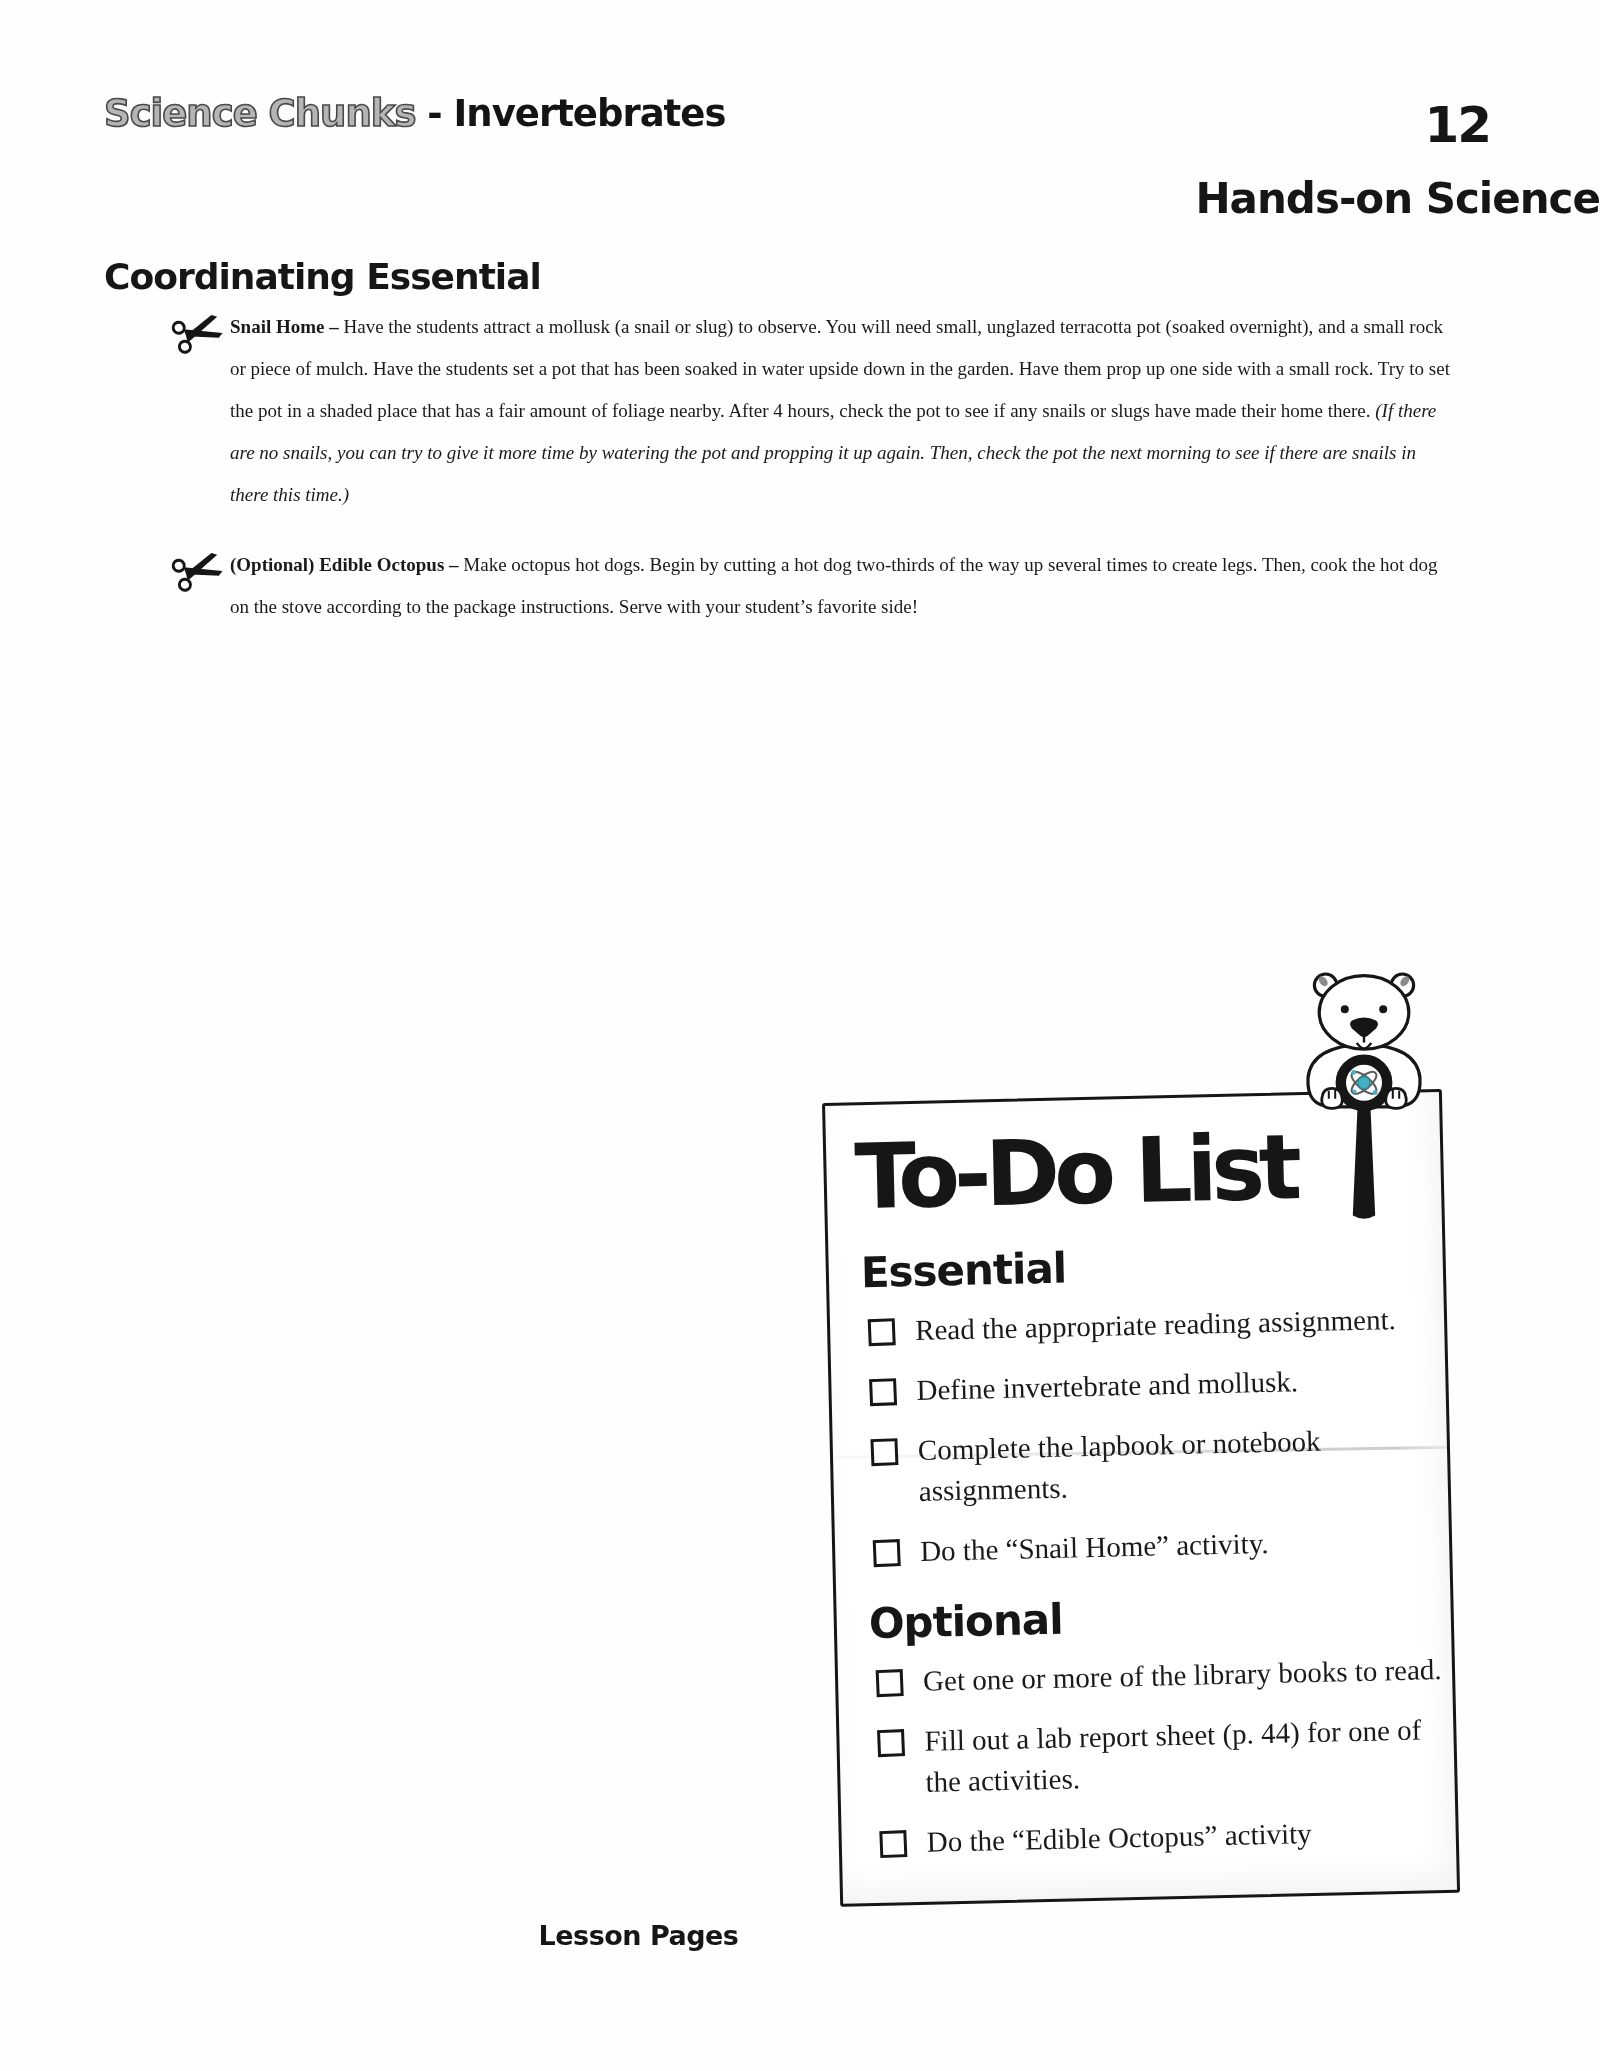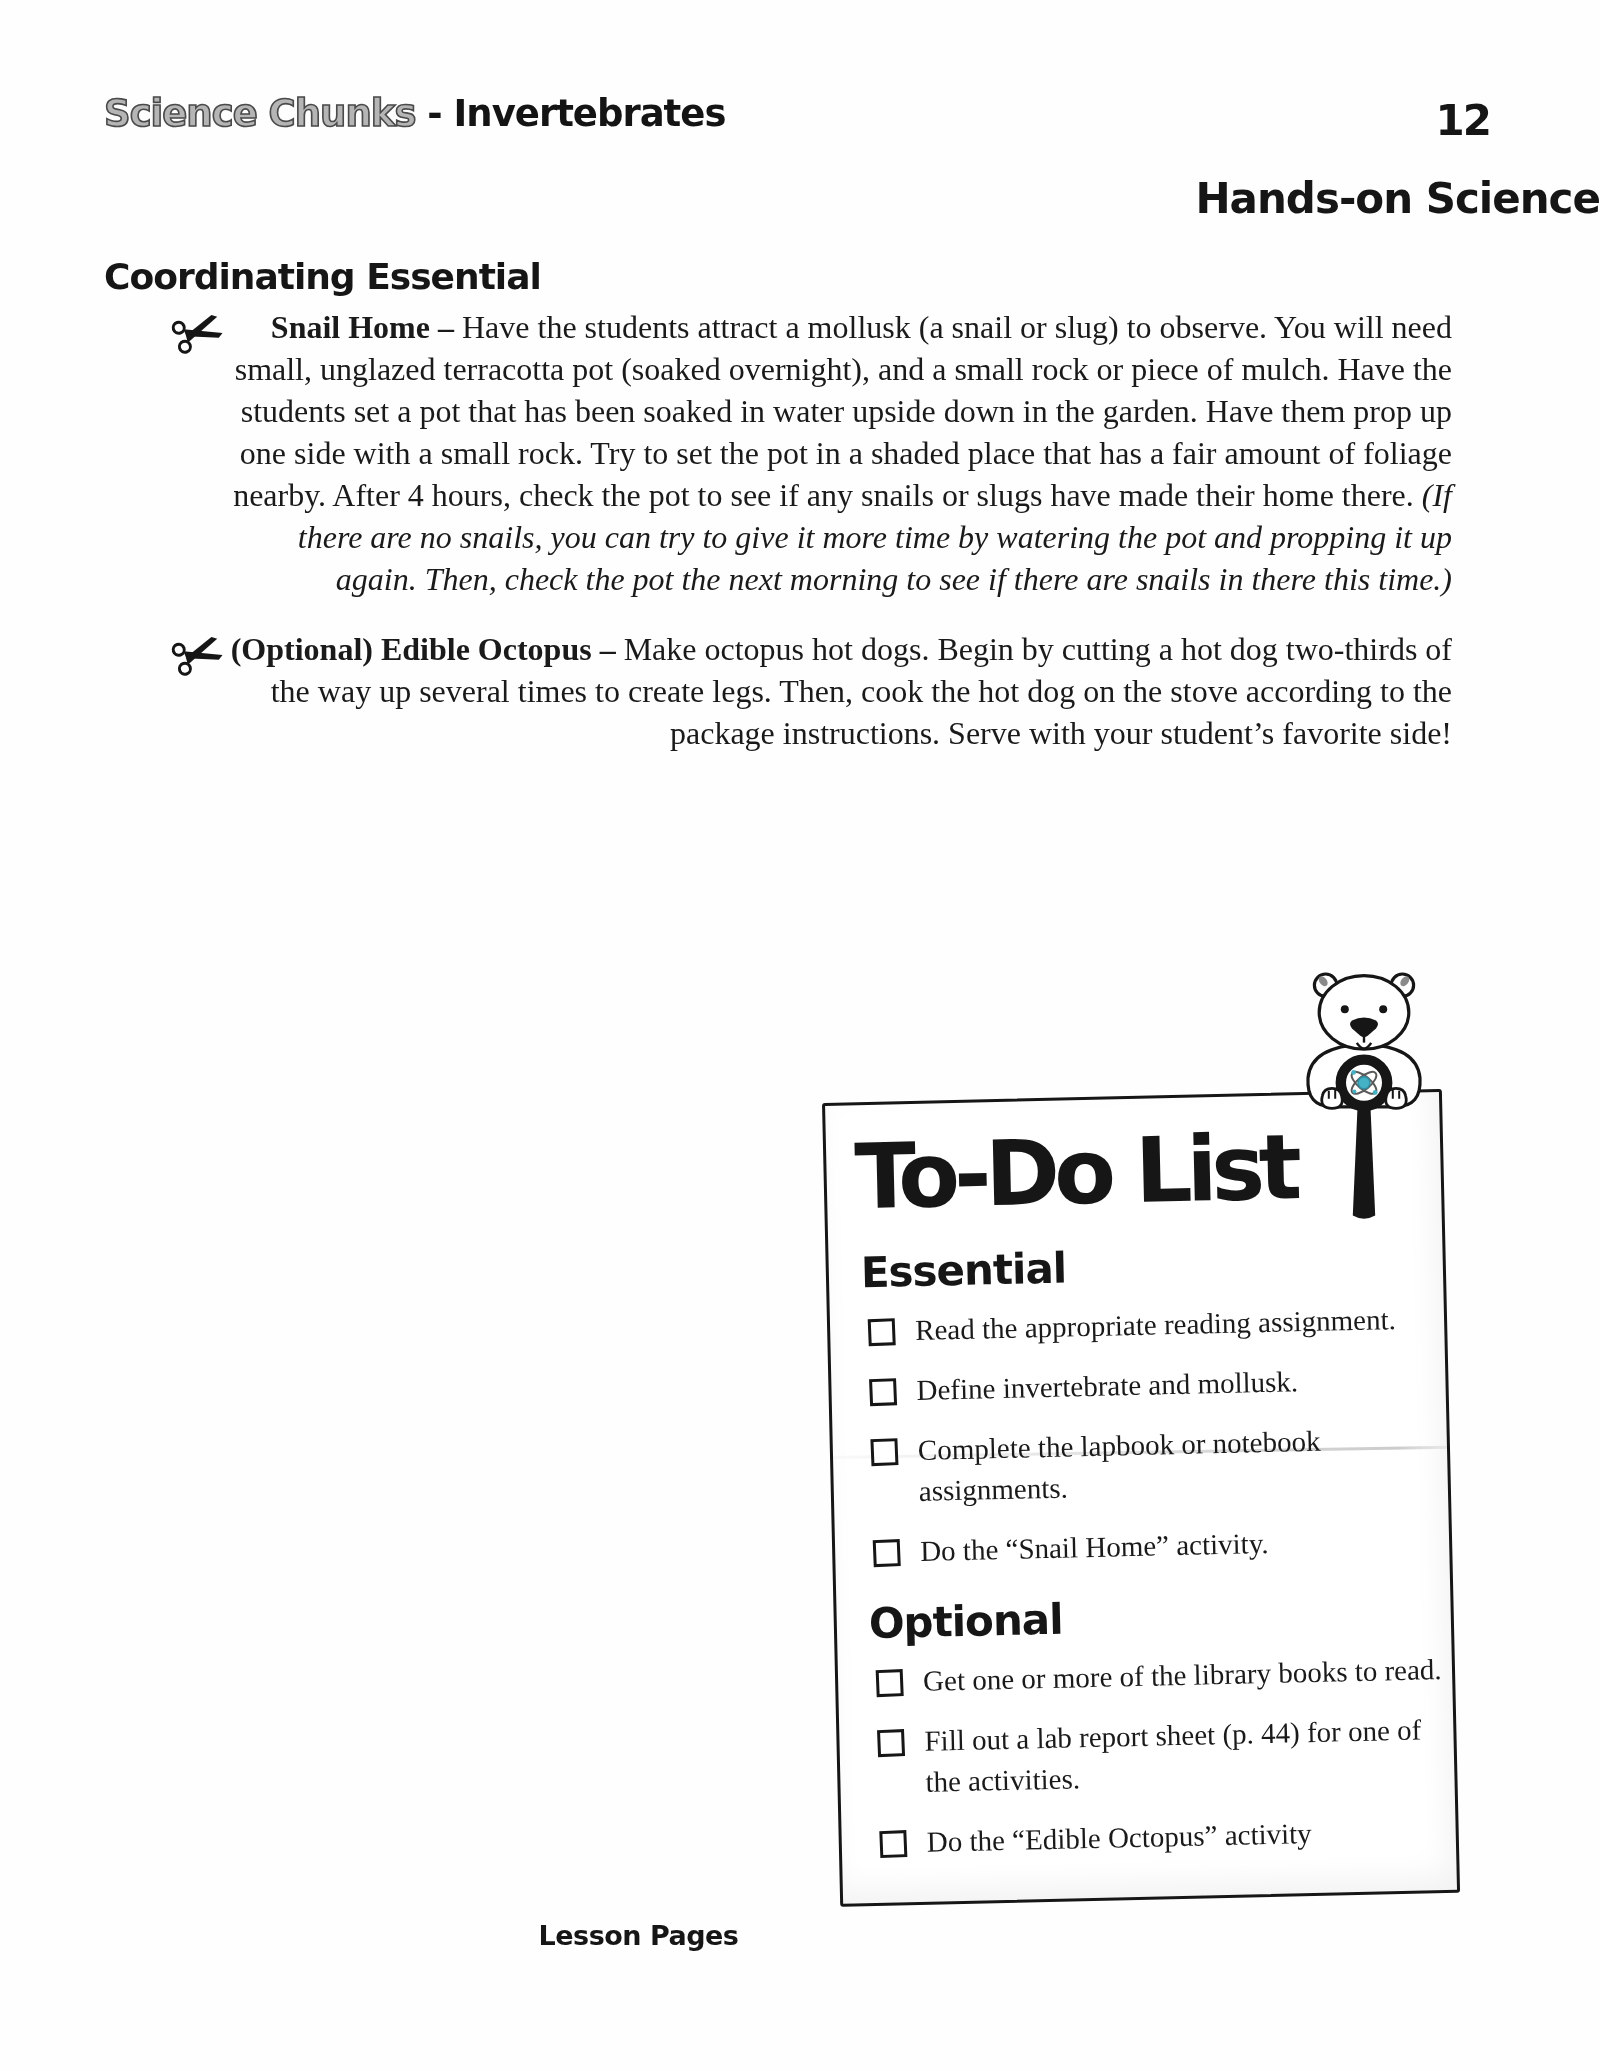--- a/index.html
+++ b/index.html
@@ -14,32 +14,32 @@
   
   .pagehead{position:absolute;left:104px;top:92px;width:1392px;height:52px;}
   .brandline{position:absolute;left:0;top:0;font-family:"DejaVu Sans",sans-serif;font-weight:bold;font-size:37px;letter-spacing:-1px;white-space:nowrap;}
   .brand{
     color:#b5b5b5;
     -webkit-text-stroke:1.6px #4a4a4a;
     text-shadow:0 0 1px #777;
     text-align:right;
   }
   .dash,.unit{color:#141414;}
-  .pagenum{position:absolute;right:6px;top:4px;font-family:"DejaVu Sans",sans-serif;font-weight:bold;font-size:42px;letter-spacing:-2px;}
+  .pagenum{position:absolute;right:6px;top:4px;font-family:"DejaVu Sans",sans-serif;font-weight:bold;font-size:50px;letter-spacing:-2px;}
   
   .doc-title{position:absolute;left:0;top:174px;width:1600px;margin:0;text-align:right;
     font-family:"DejaVu Sans",sans-serif;font-weight:bold;font-size:42px;letter-spacing:-1px;}
   .section-title{position:absolute;left:104px;top:256px;margin:0;
     font-family:"DejaVu Sans",sans-serif;font-weight:bold;font-size:36px;letter-spacing:-1px;}
   
   .activities{position:absolute;left:172px;top:306px;width:1280px;}
   .activity{display:flex;align-items:flex-start;margin-bottom:28px;}
   .scissors{flex:0 0 58px;padding-top:6px;}
   .scissors svg{display:block;transform:rotate(-18deg);}
-  .activity-text{margin:0;width:1222px;font-size:32px;line-height:42px;color:#1a1a1a;text-align:right;}
+  .activity-text{margin:0;width:1222px;font-size:19px;line-height:42px;color:#1a1a1a;}
   .activity-text b{font-weight:bold;}
   .activity-text i{font-style:italic;}
   
   .todo-card{
     position:absolute;left:822px;top:1103px;width:614px;height:798px;
     background:#fff;
     border:3.5px solid #161616;
     border-radius:3px;
     transform:rotate(-1.3deg);
     transform-origin:top left;

